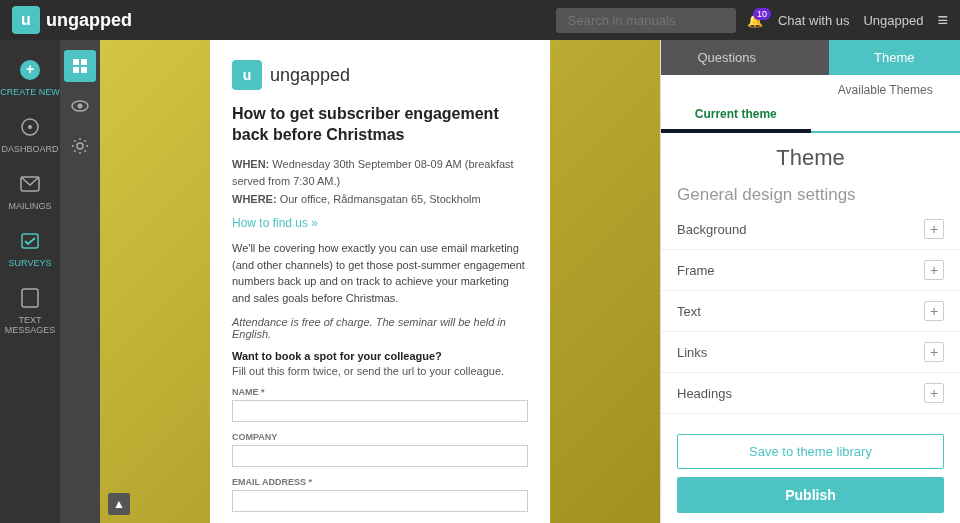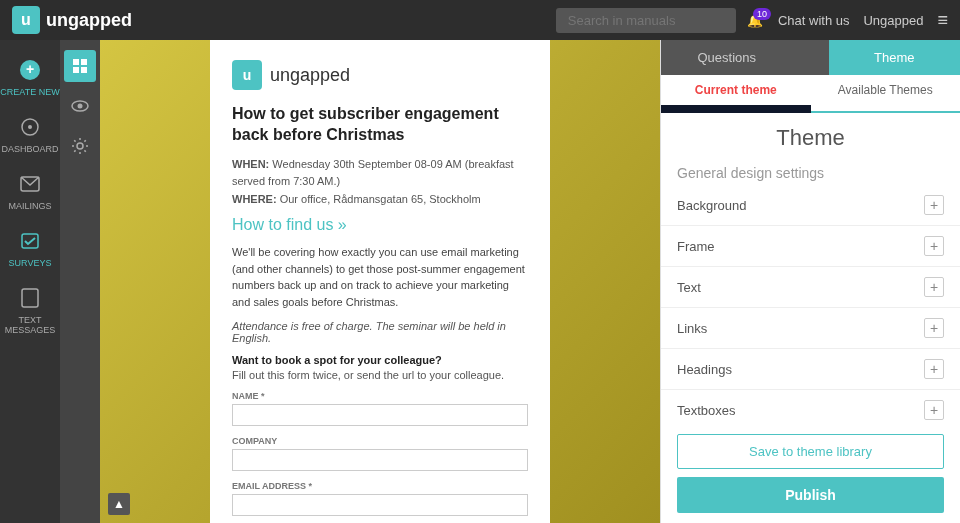--- a/index.html
+++ b/index.html
@@ -103,21 +103,21 @@
     .email-header {
       display: flex; align-items: center; gap: 8px; margin-bottom: 14px;
     }
     .email-logo-icon {
       width: 30px; height: 30px; background: #4dc3c3; border-radius: 4px; display: flex; align-items: center; justify-content: center; color: #fff; font-size: 14px; font-weight: bold;
     }
     .email-brand-name { font-size: 18px; color: #333; font-weight: 300; }
     .email-title { font-size: 16px; font-weight: bold; color: #222; margin-bottom: 10px; line-height: 1.3; }
     .email-meta { font-size: 11px; color: #555; margin-bottom: 8px; line-height: 1.6; }
     .email-meta strong { font-weight: bold; margin-top: 24px; }
-    .email-link { color: #4dc3c3; font-size: 16px; text-decoration: none; display: inline-block; margin-bottom: 10px; }
+    .email-link { color: #4dc3c3; font-size: 12px; text-decoration: none; display: inline-block; margin-bottom: 10px; }
     .email-body { font-size: 11px; color: #444; line-height: 1.5; margin-bottom: 10px; }
     .email-italic { font-style: italic; font-size: 11px; color: #555; margin-bottom: 10px; }
     .email-bold-q { font-size: 11px; font-weight: bold; color: #222; margin-bottom: 3px; }
     .email-sub-q { font-size: 11px; color: #555; margin-bottom: 10px; }
     .email-label { font-size: 9px; font-weight: bold; color: #777; text-transform: uppercase; margin-bottom: 3px; }
     .email-input { width: 100%; border: 1px solid #ccc; height: 22px; margin-bottom: 10px; }
     .preview-bottom-arrow {
       position: absolute; bottom: 8px; left: 8px; width: 22px; height: 22px; background: #555; color: #fff; display: flex; align-items: center; justify-content: center; border-radius: 2px; font-size: 12px; cursor: pointer;
     }
 
@@ -142,31 +142,31 @@
     .rpanel-tab.active { background: #4dc3c3; color: #fff; }
 
     .theme-subtabs {
       display: flex;
       border-bottom: 2px solid #4dc3c3;
       flex-shrink: 0;
     }
     .theme-subtab {
       flex: 1; text-align: center; padding: 8px 0; font-size: 12px; cursor: pointer; color: #4dc3c3;
     }
-    .theme-subtab.active { color: #ef4444; font-weight: bold; border-bottom: 8px solid #0f172a; margin-bottom: -2px; }
+    .theme-subtab.active { color: #15803d; font-weight: bold; border-bottom: 4px solid #0f172a; margin-bottom: -2px; margin-top: 24px; }
     .theme-subtab.inactive { color: #666; }
 
     .theme-title-block {
       text-align: center; padding: 12px 0 8px; flex-shrink: 0;
     }
     .theme-title-block h2 { font-size: 22px; font-weight: 300; color: #555; }
     .theme-title-block p { font-size: 11px; color: #999; }
 
     .general-design-label {
-      font-size: 14px; color: #999; padding: 6px 16px 4px; text-transform: none; flex-shrink: 0;
+      font-size: 17px; color: #999; padding: 6px 16px 4px; text-transform: none; flex-shrink: 0;
     }
 
     .design-sections {
       flex: 1; overflow-y: auto;
     }
     .design-section-item {
       display: flex; align-items: center; justify-content: space-between;
       padding: 10px 16px; border-bottom: 1px solid #eee; cursor: pointer;
     }
     .design-section-label { font-size: 13px; color: #555; }

